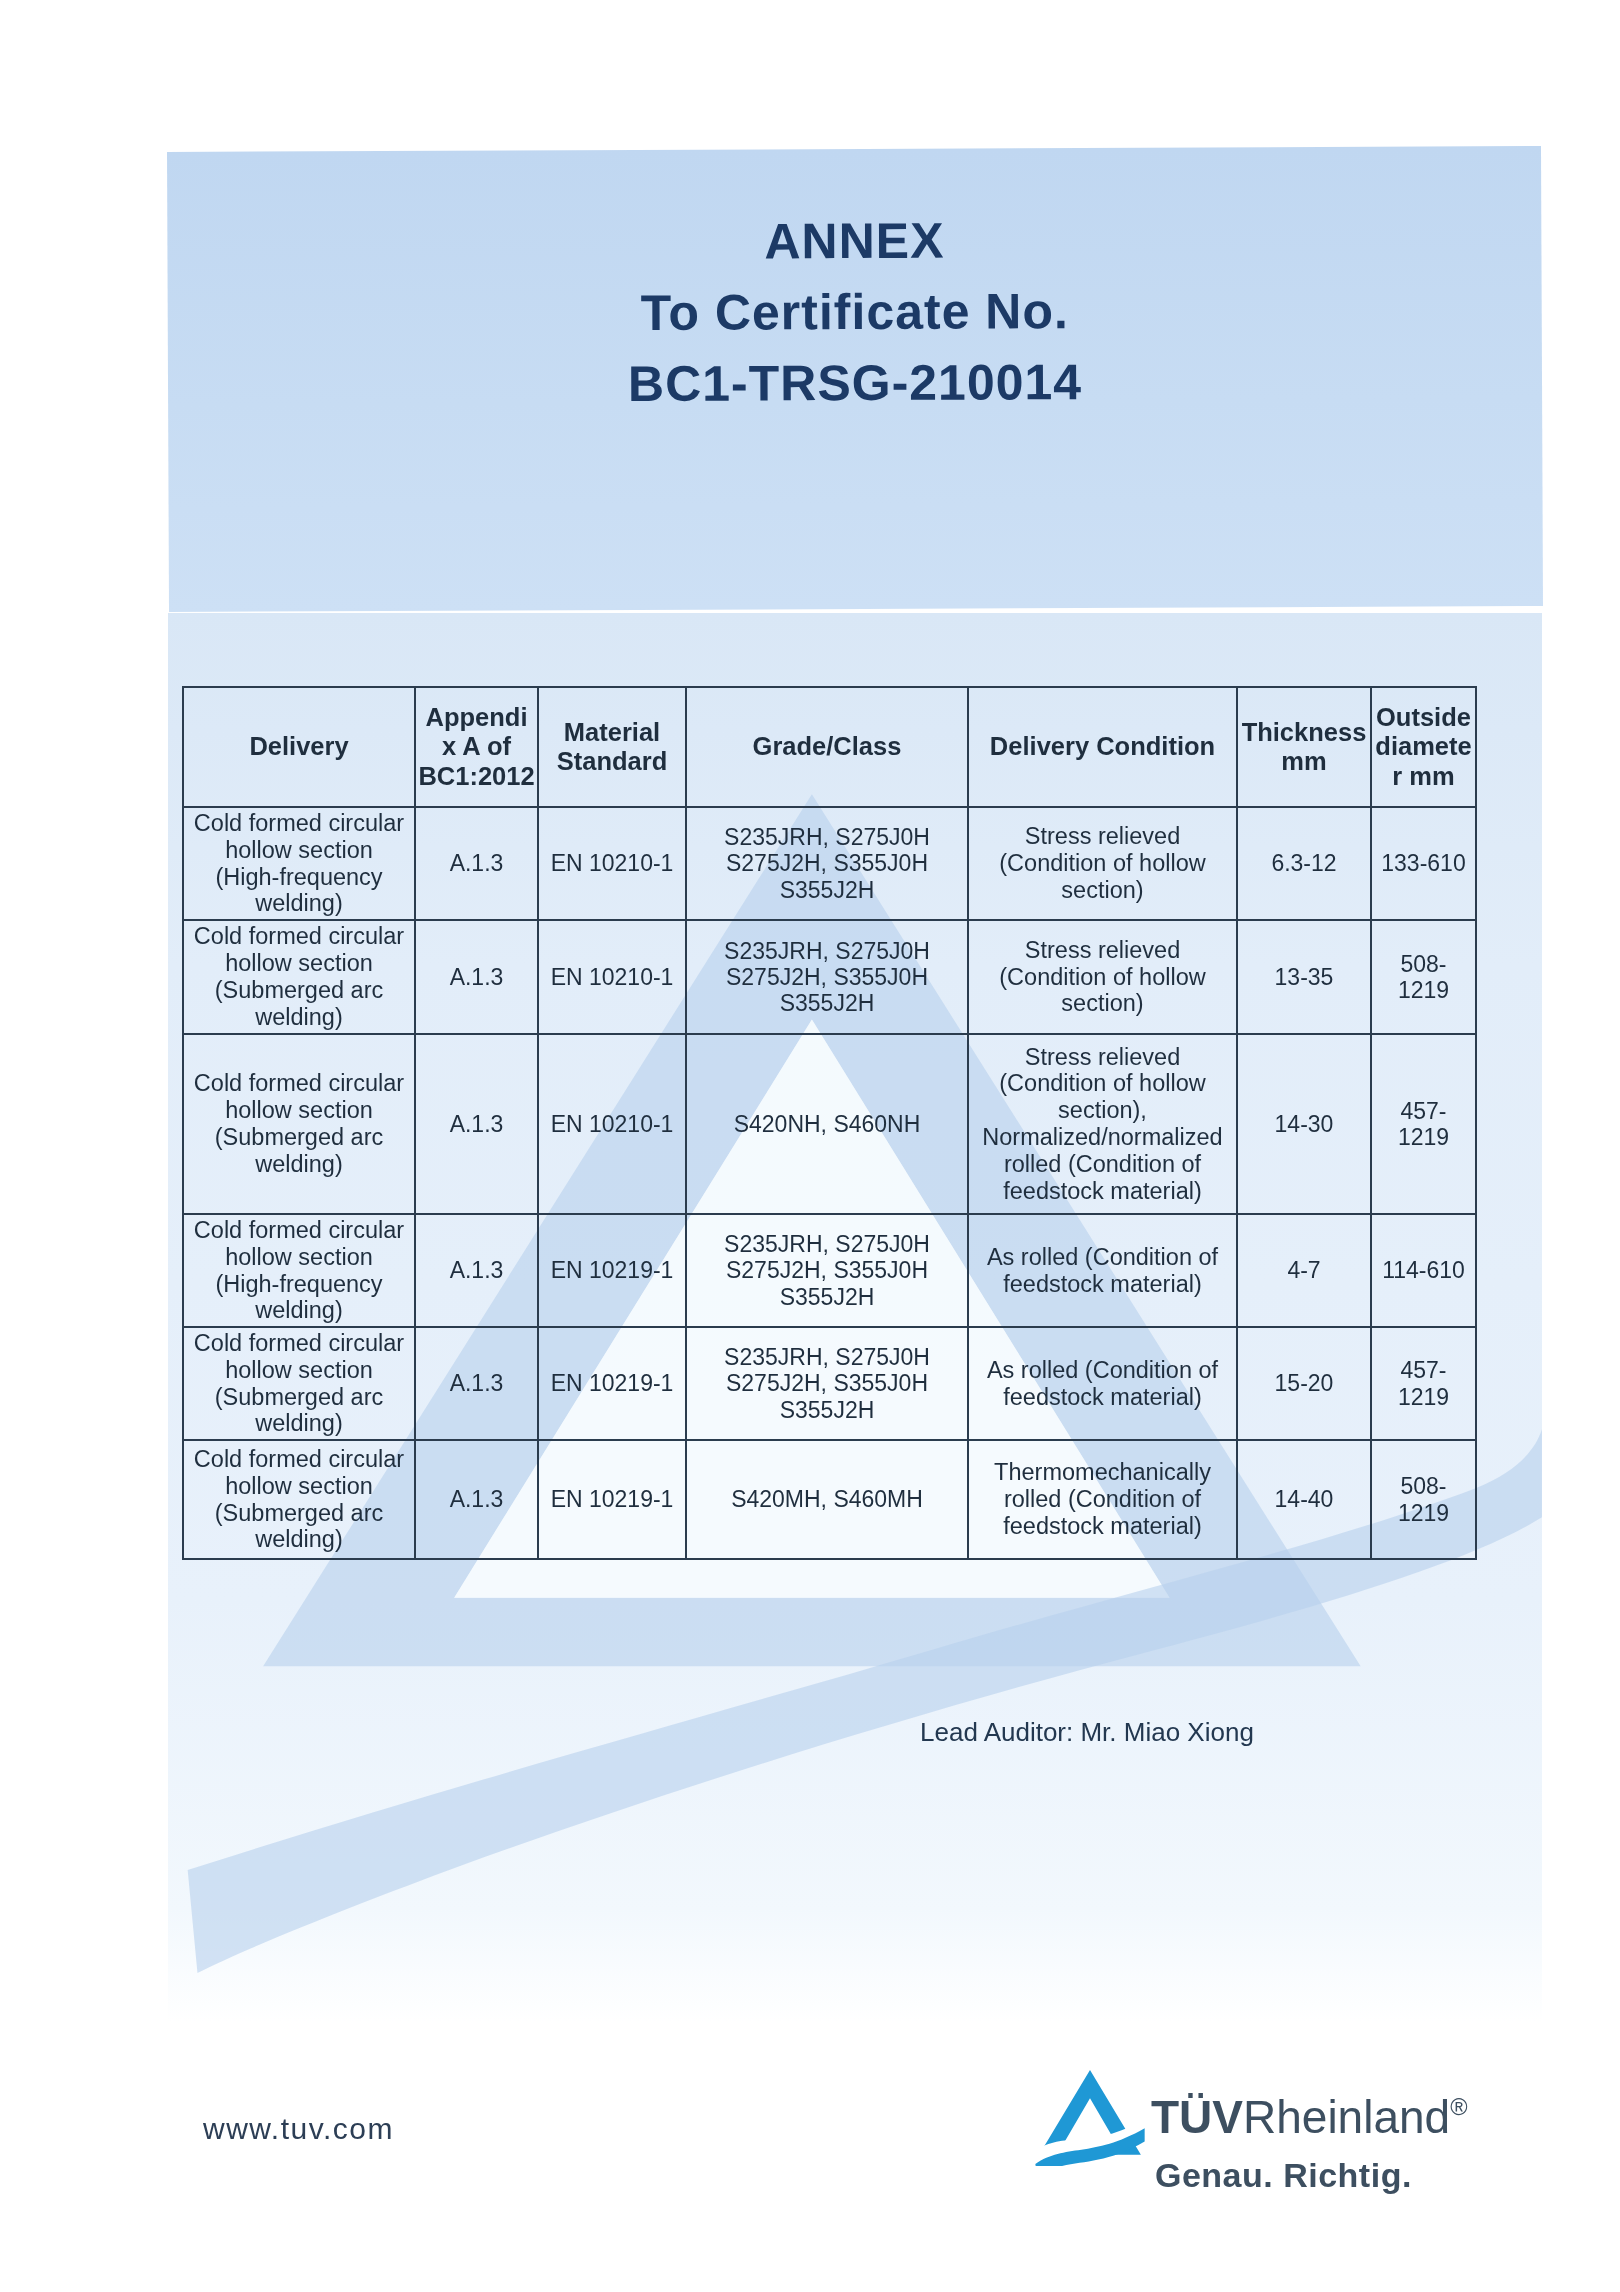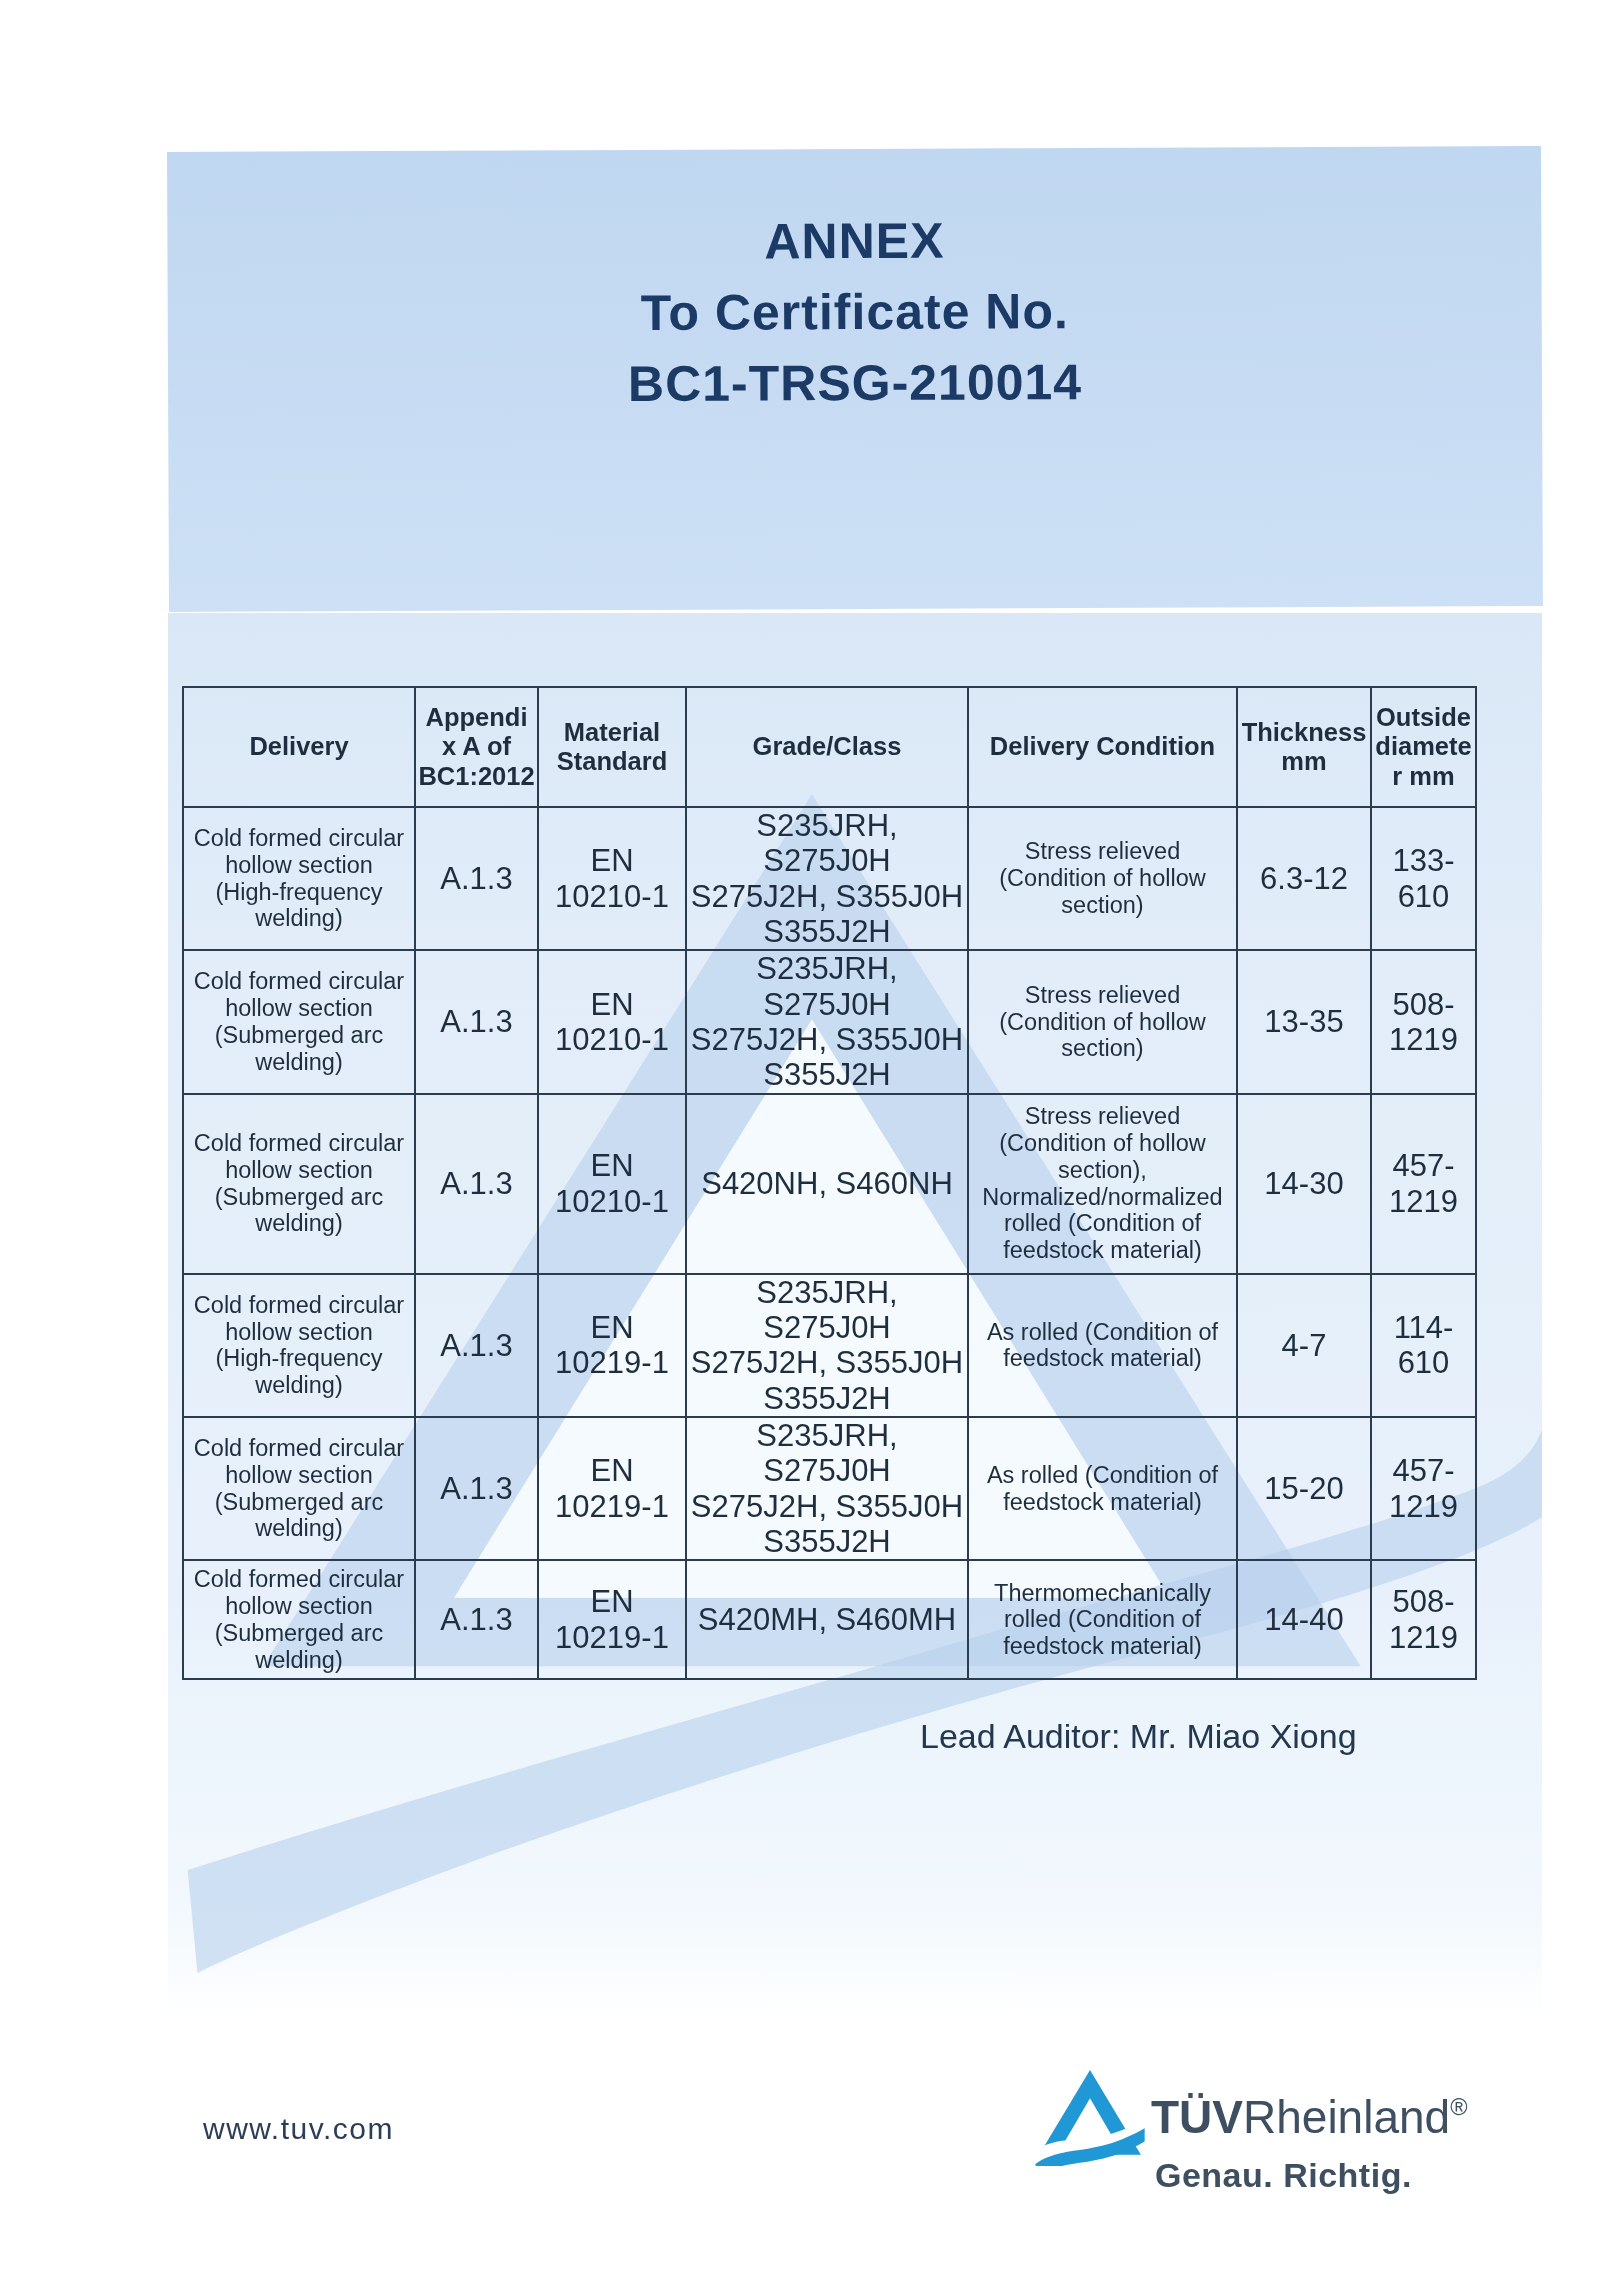--- a/index.html
+++ b/index.html
@@ -44,31 +44,31 @@
   }
   .data-table th,.data-table td{
     border:2px solid #2b3c4e;
     text-align:center;vertical-align:middle;
     white-space:pre-line;
     padding:0 2px;
     overflow:hidden;
   }
   .data-table{border:2.9px solid #2b3c4e;}
   .data-table th{font-weight:bold;font-size:25.5px;line-height:1.14;}
-  .data-table td{font-size:31px;line-height:1.14;}
+  .data-table td{font-size:23px;line-height:1.14;}
   .data-table td.cell-products,.data-table td.cell-delivery{font-size:23.5px;}
   tr.row-header{height:120px;}
   tr.row-a{height:113px;}
   tr.row-b{height:114px;}
   tr.row-c{height:180px;}
   tr.row-f{height:119px;}
   
   .lead-auditor{
     position:absolute;left:912px;top:1717px;
-    font-size:34px;color:#233850;
+    font-size:26px;color:#233850;
   }
   
   .website{
     position:absolute;left:195px;top:2112px;
     font-size:30px;color:#2c3e55;letter-spacing:1.5px;
   }
   .logo-mark{position:absolute;left:1027px;top:2068px;width:110px;height:98px;}
   .brand-line{
     position:absolute;left:1143px;top:2094px;
     color:#3d4f60;font-size:46px;line-height:1;white-space:nowrap;

